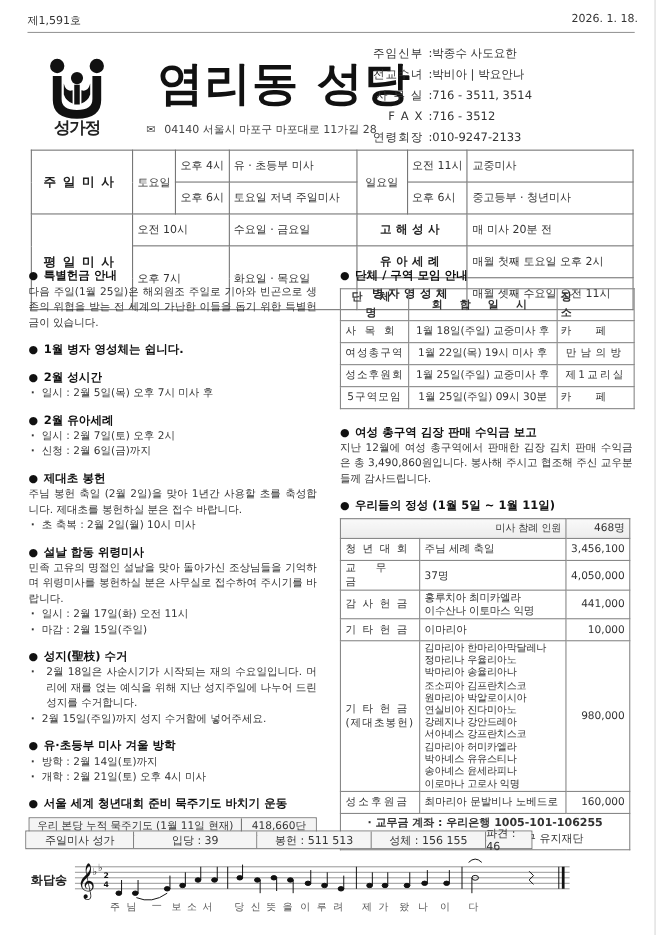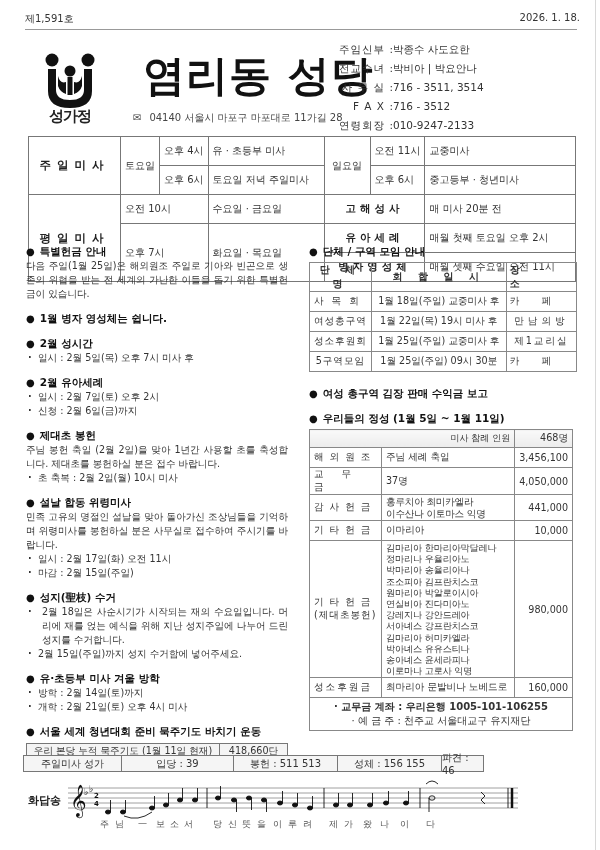--- a/index.html
+++ b/index.html
@@ -239,35 +239,36 @@
     </tr>
     <tr>
       <td style="letter-spacing:1px">5구역모임</td>
       <td>1월 25일(주일) 09시 30분</td>
       <td style="letter-spacing:22px">카페</td>
     </tr>
   </tbody>
     </table>
 
   <div class="sec-title" style="margin-top:14px">여성 총구역 김장 판매 수익금 보고</div>
+  <div class="para">지난 12월에 여성 총구역에서 판매한 김장 김치 판매 수익금은 총 3,490,860원입니다. 봉사해 주시고 협조해 주신 교우분들께 감사드립니다.</div>
 
   <div class="sec-title">우리들의 정성 (1월 5일 ~ 1월 11일)</div>
   <table class="off">
     <colgroup>
         <col style="width:72px">
         <col>
         <col style="width:56px">
       </colgroup>
     <tbody>
         <tr class="hdr">
       <td colspan="2" style="text-align:right;font-size:9px">미사 참례 인원</td>
       <td class="n">468명</td>
     </tr>
     <tr style="height:20px">
-      <td class="k" style="letter-spacing:6px">해외원조</td>
+      <td class="k" style="letter-spacing:6px">청년대회</td>
       <td>주님 세례 축일</td>
       <td class="n">3,456,100</td>
     </tr>
     <tr style="height:20px">
       <td class="k" style="letter-spacing:18px">교무금</td>
       <td>37명</td>
       <td class="n">4,050,000</td>
     </tr>
     <tr>
       <td class="k" style="letter-spacing:6px">감사헌금</td>

